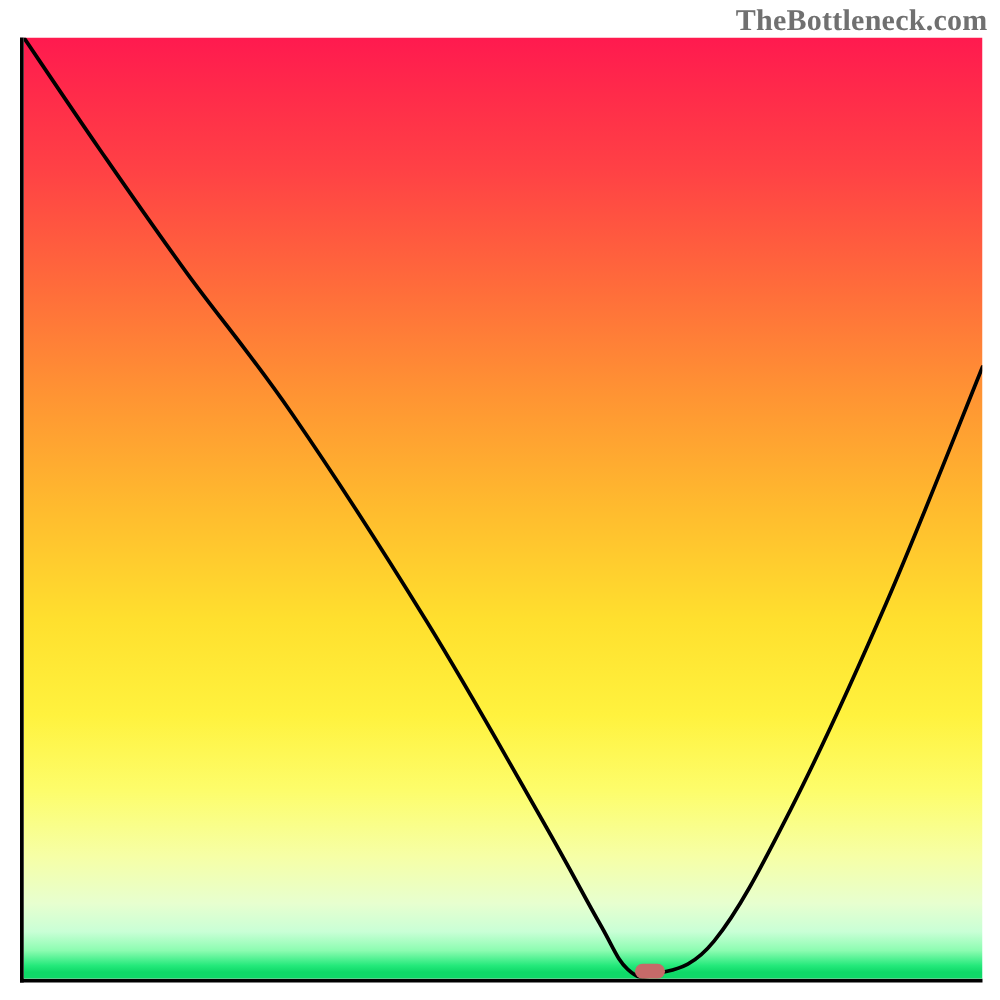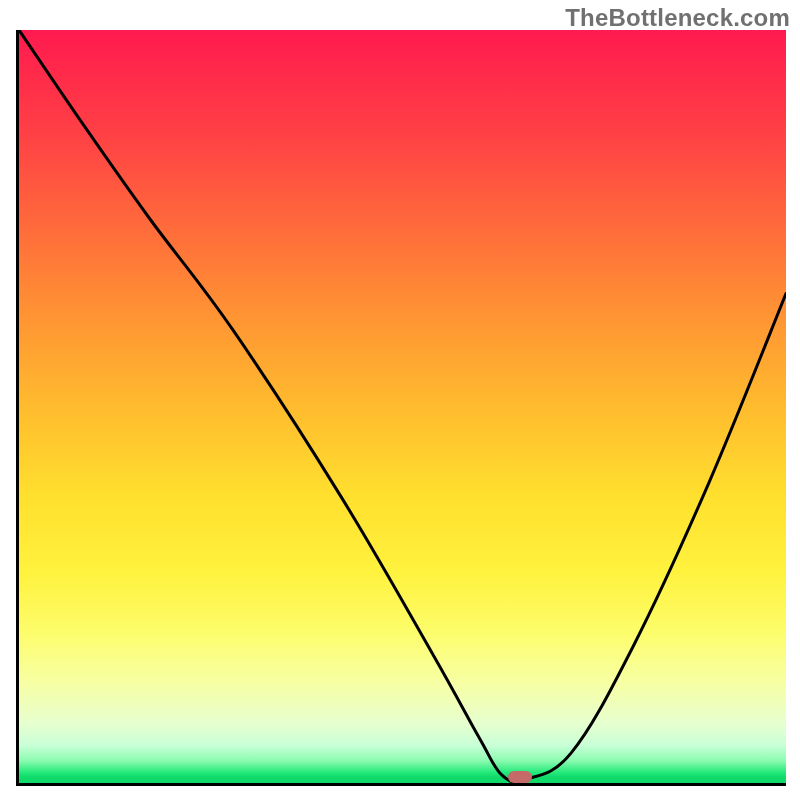--- a/index.html
+++ b/index.html
@@ -7,20 +7,21 @@
     padding: 0;
     width: 800px;
     height: 800px;
     background: #ffffff;
     font-family: Arial, Helvetica, sans-serif;
   }
   .frame {
     position: relative;
     width: 800px;
     height: 800px;
+    font-family: Liberation Serif, serif;
   }
   .watermark {
     position: absolute;
     top: 4px;
     right: 10px;
     font-size: 24px;
     font-weight: bold;
     color: #707070;
     letter-spacing: 0.2px;
   }

